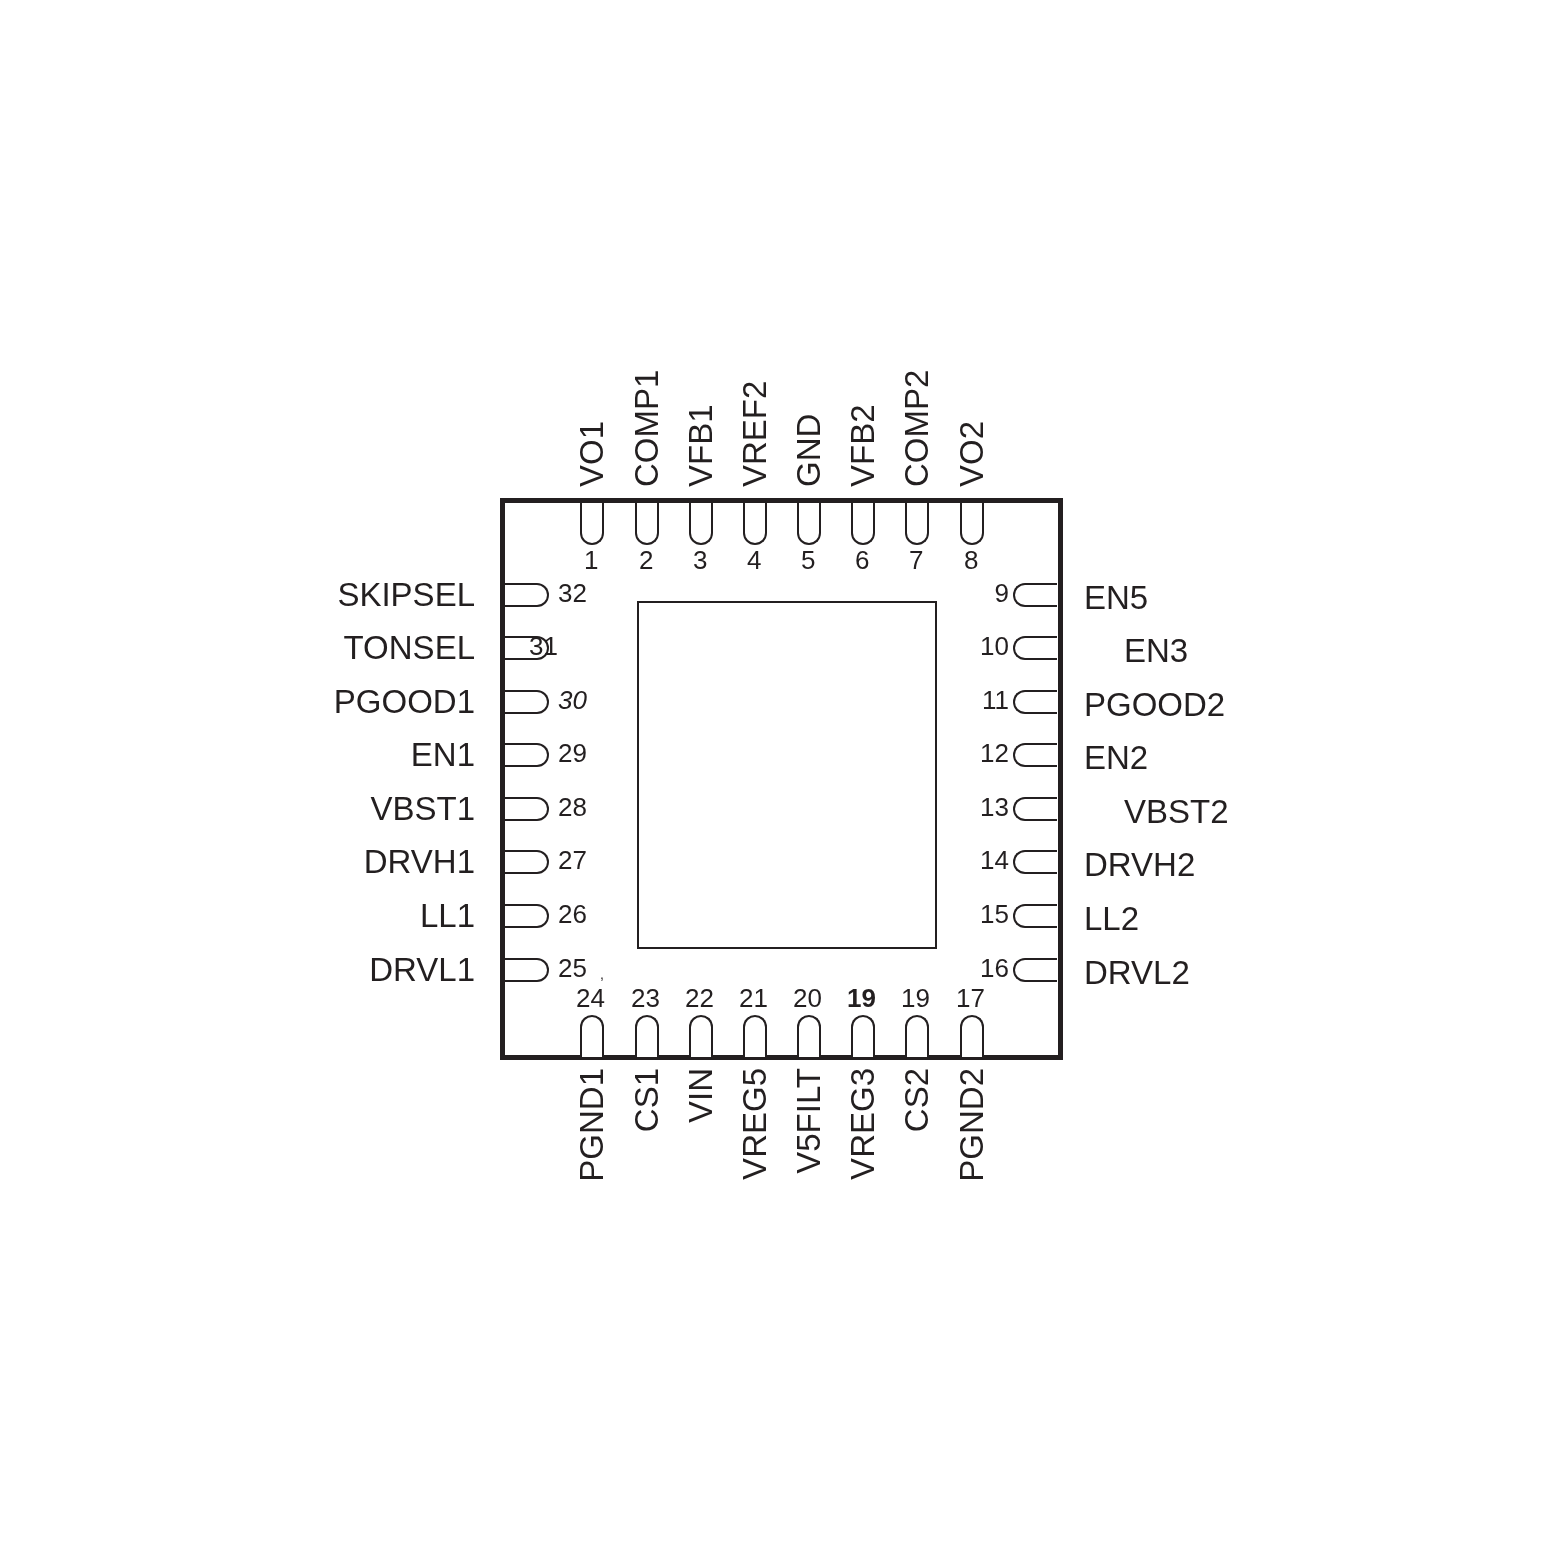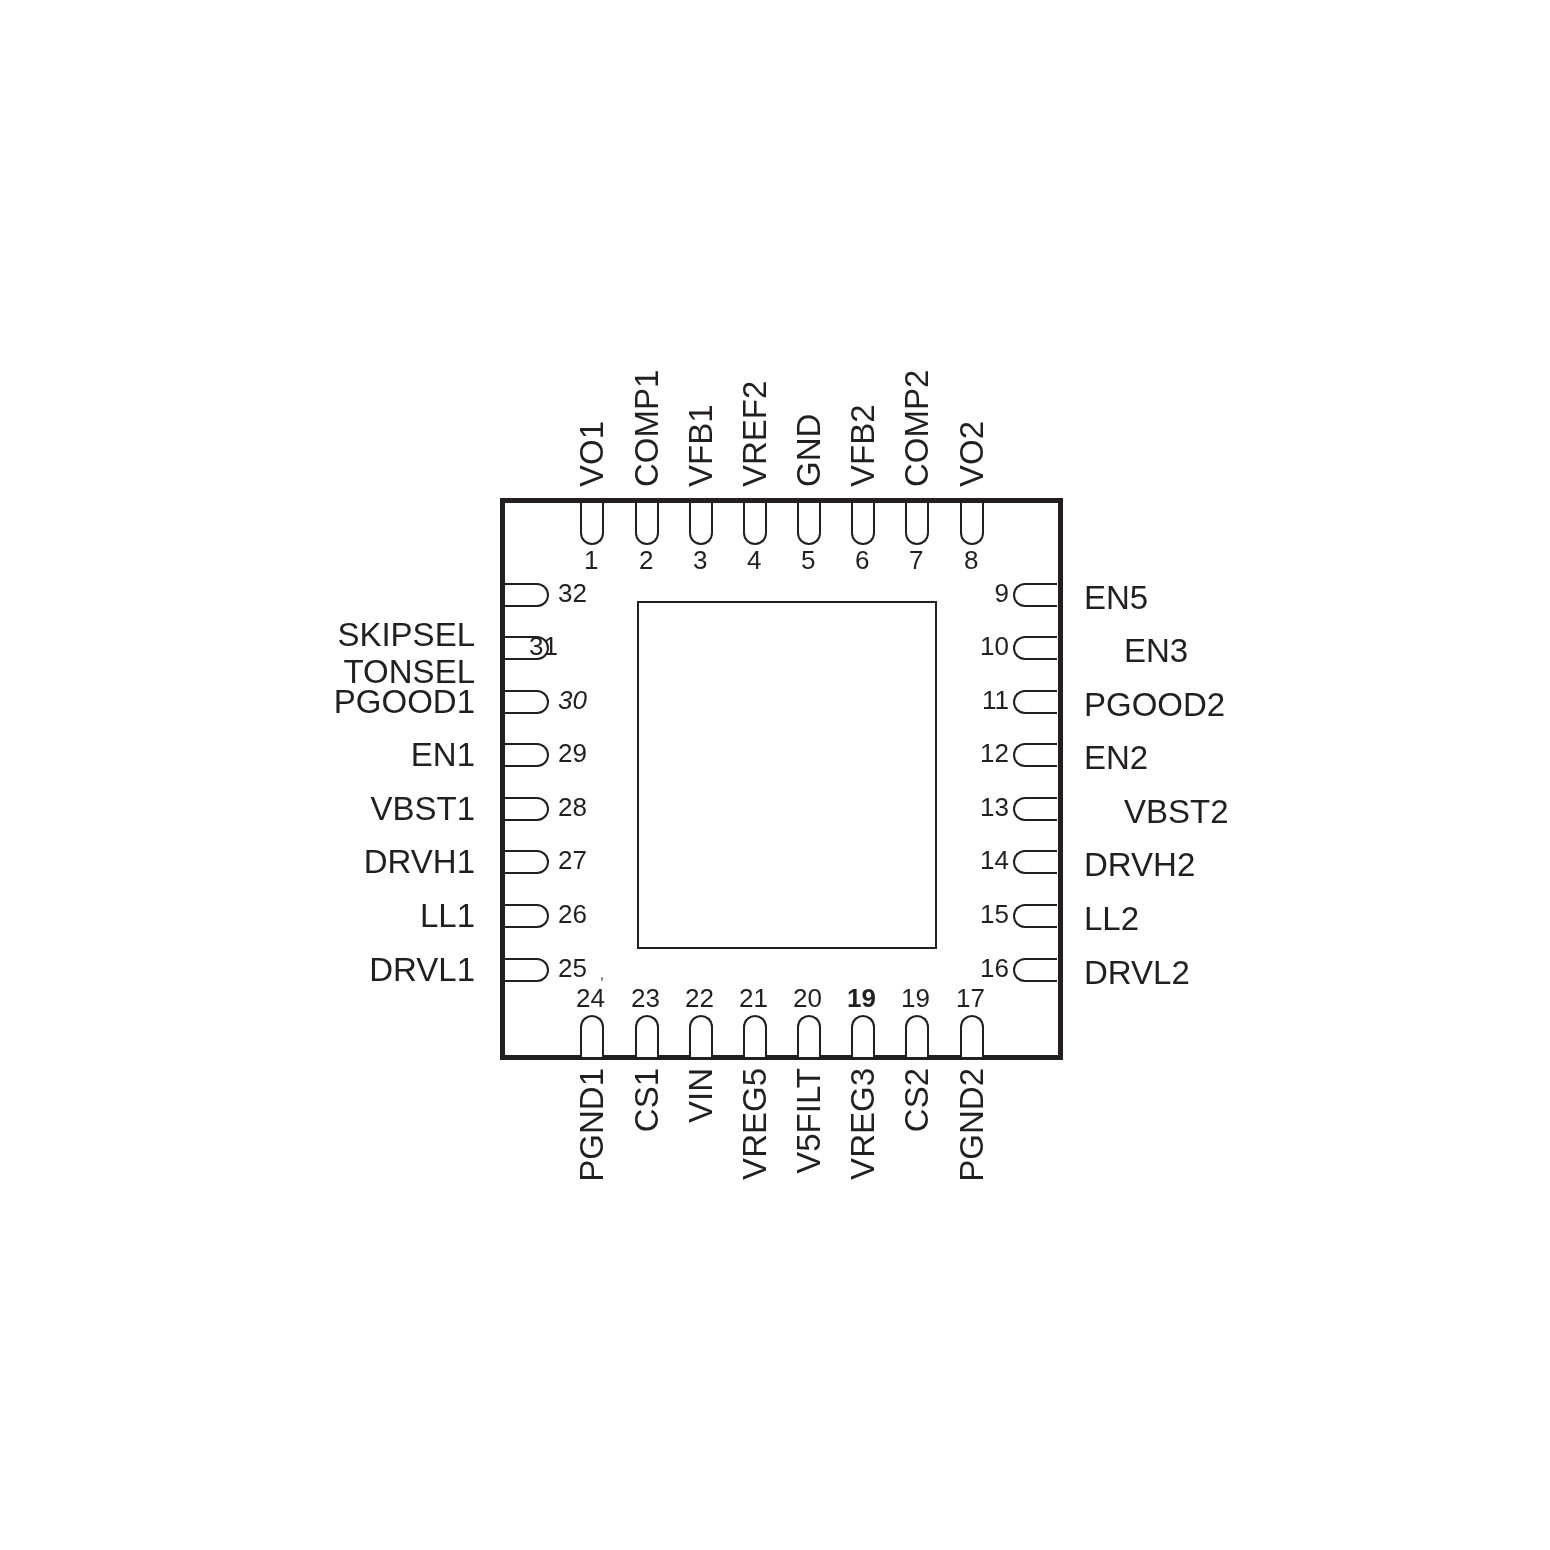--- a/index.html
+++ b/index.html
@@ -71,24 +71,24 @@
     <span class="num" style="left: 847px; top: 985px; font-weight: bold;">19</span>
     <span class="vlbl" style="left: 846px; top: 1068px; transform: rotate(-90deg) translateX(-100%);">VREG3</span>
     <div class="pin bottom" style="left: 905px; top: 1015px;"></div>
     <span class="num" style="left: 901px; top: 985px;">19</span>
     <span class="vlbl" style="left: 900px; top: 1068px; transform: rotate(-90deg) translateX(-100%);">CS2</span>
     <div class="pin bottom" style="left: 960px; top: 1015px;"></div>
     <span class="num" style="left: 956px; top: 985px;">17</span>
     <span class="vlbl" style="left: 955px; top: 1068px; transform: rotate(-90deg) translateX(-100%);">PGND2</span>
     <div class="pin left" style="left: 505px; top: 583px;"></div>
     <span class="num" style="left: 558px; top: 580px;">32</span>
-    <span class="lbl" style="right: 1075px; top: 578px; text-align: right; margin-top: 40px;">SKIPSEL</span>
+    <span class="lbl" style="right: 1075px; top: 578px; text-align: right;">SKIPSEL</span>
     <div class="pin left" style="left: 505px; top: 636px;"></div>
     <span class="num" style="left: 529px; top: 633px;">31</span>
-    <span class="lbl" style="right: 1075px; top: 631px; text-align: right; margin-top: 24px;">TONSEL</span>
+    <span class="lbl" style="right: 1075px; top: 631px; text-align: right;">TONSEL</span>
     <div class="pin left" style="left: 505px; top: 690px;"></div>
     <span class="num" style="left: 558px; top: 687px; font-style: italic;">30</span>
     <span class="lbl" style="right: 1075px; top: 685px; text-align: right;">PGOOD1</span>
     <div class="pin left" style="left: 505px; top: 743px;"></div>
     <span class="num" style="left: 558px; top: 740px;">29</span>
     <span class="lbl" style="right: 1075px; top: 738px; text-align: right;">EN1</span>
     <div class="pin left" style="left: 505px; top: 797px;"></div>
     <span class="num" style="left: 558px; top: 794px;">28</span>
     <span class="lbl" style="right: 1075px; top: 792px; text-align: right;">VBST1</span>
     <div class="pin left" style="left: 505px; top: 850px;"></div>

